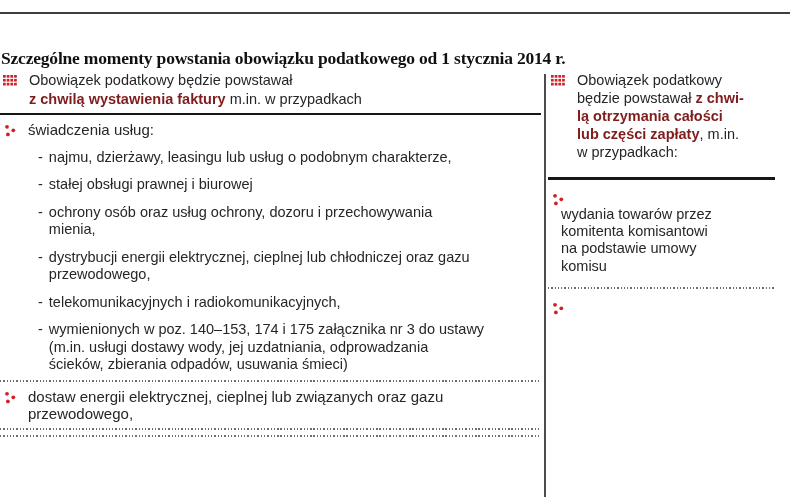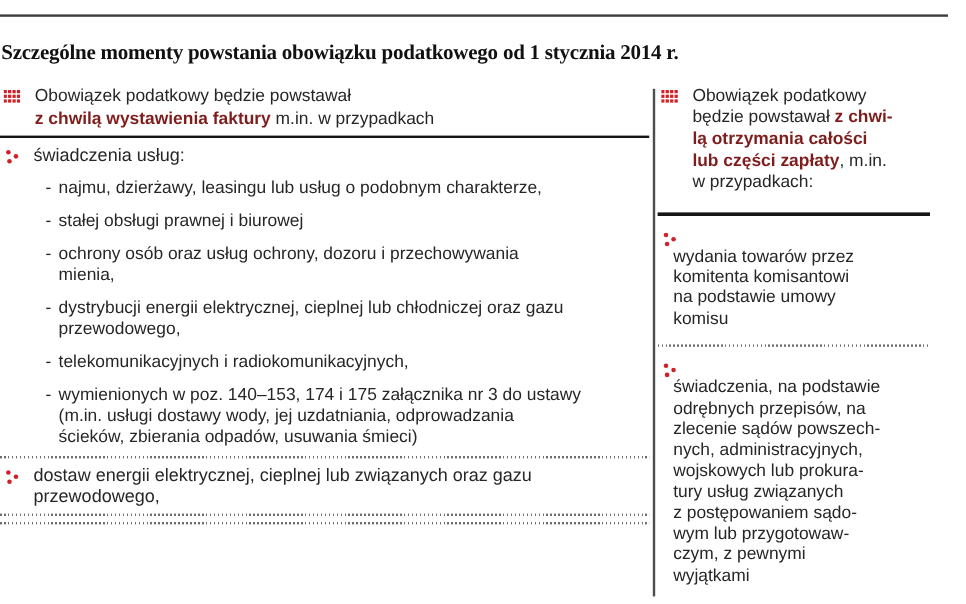--- a/index.html
+++ b/index.html
@@ -2,21 +2,21 @@
 <html><head>
 <meta charset="utf-8">
 <style>
   html,body{margin:0;padding:0;background:#fff;}
   .page{
     position:relative;width:805px;height:503px;background:#ffffff;
     font-family:"Liberation Sans",sans-serif;color:#262626;overflow:hidden;
   }
   .top-rule{position:absolute;left:0;top:12px;width:790px;height:2px;background:#3d3d3d;}
   .title{
-    position:absolute;left:1px;top:21px;width:780px;
+    position:absolute;left:1px;top:36px;width:780px;
     font-family:"Liberation Serif",serif;font-weight:700;font-size:17.5px;
     letter-spacing:-0.2px;color:#111;
   }
   .v-divider{position:absolute;left:544px;top:74px;height:423px;width:2px;background:#4c4c4c;}
 
   
   .col-left{position:absolute;left:0;top:63px;width:541px;}
   .col-right{position:absolute;left:548px;top:63px;width:229px;}
 
   .hdr-row,.li-row{display:flex;align-items:flex-start;}
@@ -203,31 +203,17 @@
     <div class="dotline r-dot"></div>
 
     <div class="li-row r-item">
       <span class="icon-cell">
         <svg width="12" height="13" viewBox="0 0 12 13" fill="#cf2127">
           <circle cx="3" cy="2.8" r="1.9"></circle>
             <circle cx="9.3" cy="6.3" r="1.9"></circle>
             <circle cx="3.9" cy="10.4" r="1.9"></circle>
         </svg>
       </span>
-      <span class="txt-cell pre">świadczenia, na podstawie
-odrębnych przepisów, na
-zlecenie sądów powszech-
-nych, administracyjnych,
-wojskowych lub prokura-
-tury usług związanych
-z postępowaniem sądo-
-wym lub przygotowaw-
-czym, z pewnymi
-wyjątkami</span>
-    </div>
-
-    <div class="credit-row">
-      <div class="dotline"></div>
-      <span class="credit">MC</span>
-    </div>
+    </div>
+
   </div>
 
 </div>
 
 </body></html>

